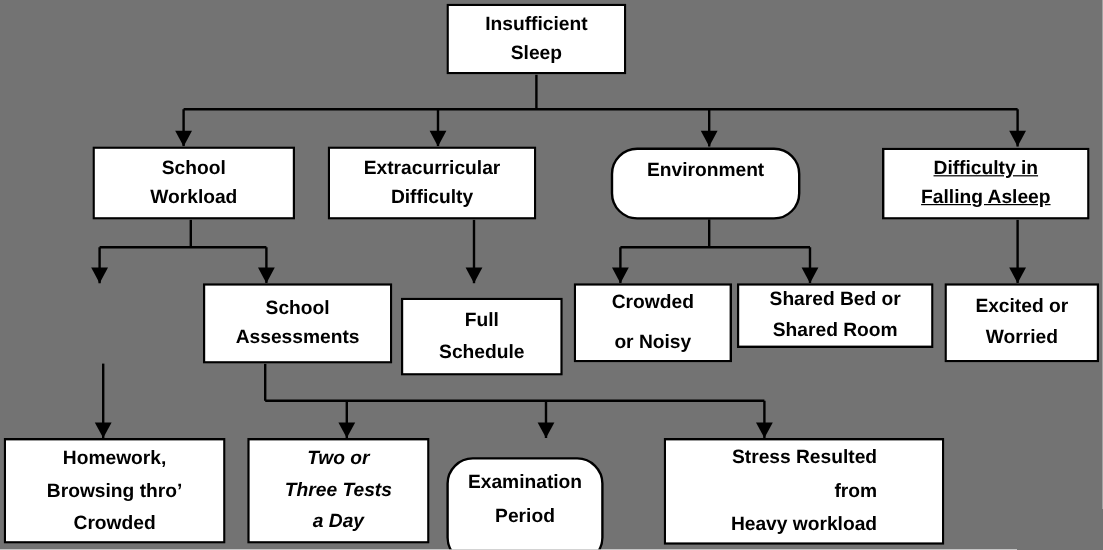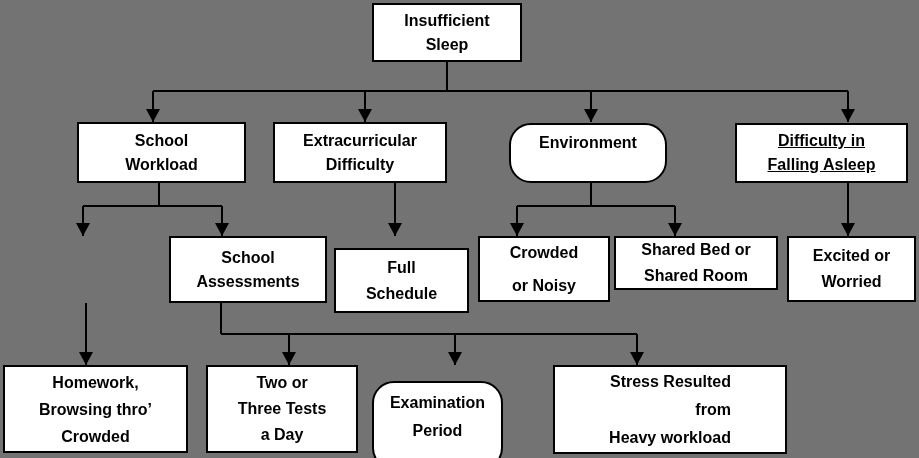--- a/index.html
+++ b/index.html
@@ -37,21 +37,21 @@
   .n-extra    { left: 273px; top: 122px; width: 174px; height: 61px; }
   .n-env      { left: 509px; top: 123px; width: 158px; height: 60px; }
   .n-diff     { left: 735px; top: 123px; width: 173px; height: 60px; text-decoration: underline; }
   .n-plenty   { left: 3px;   top: 236px; width: 160px; height: 67px; }
   .n-assess   { left: 169px; top: 236px; width: 158px; height: 67px; }
   .n-full     { left: 334px; top: 248px; width: 135px; height: 65px; }
   .n-crowded  { left: 478px; top: 236px; width: 132px; height: 66px; }
   .n-shared   { left: 614px; top: 236px; width: 164px; height: 54px; }
   .n-excited  { left: 787px; top: 236px; width: 129px; height: 66px; }
   .n-homework { left: 3px;   top: 365px; width: 185px; height: 88px; }
-  .n-tests    { left: 206px; top: 365px; width: 152px; height: 88px; }
+  .n-tests    { left: 206px; top: 365px; width: 152px; height: 88px; font-style: italic; }
   .n-exam     { left: 372px; top: 381px; width: 131px; height: 89px; }
   .n-stress   { left: 553px; top: 365px; width: 234px; height: 89px; text-align: right; }
 
   svg.connectors {
     position: absolute;
     left: 0; top: 0;
     width: 919px; height: 458px;
     pointer-events: none;
   }
   svg.connectors path { stroke: #000000; stroke-width: 2; fill: none; }

